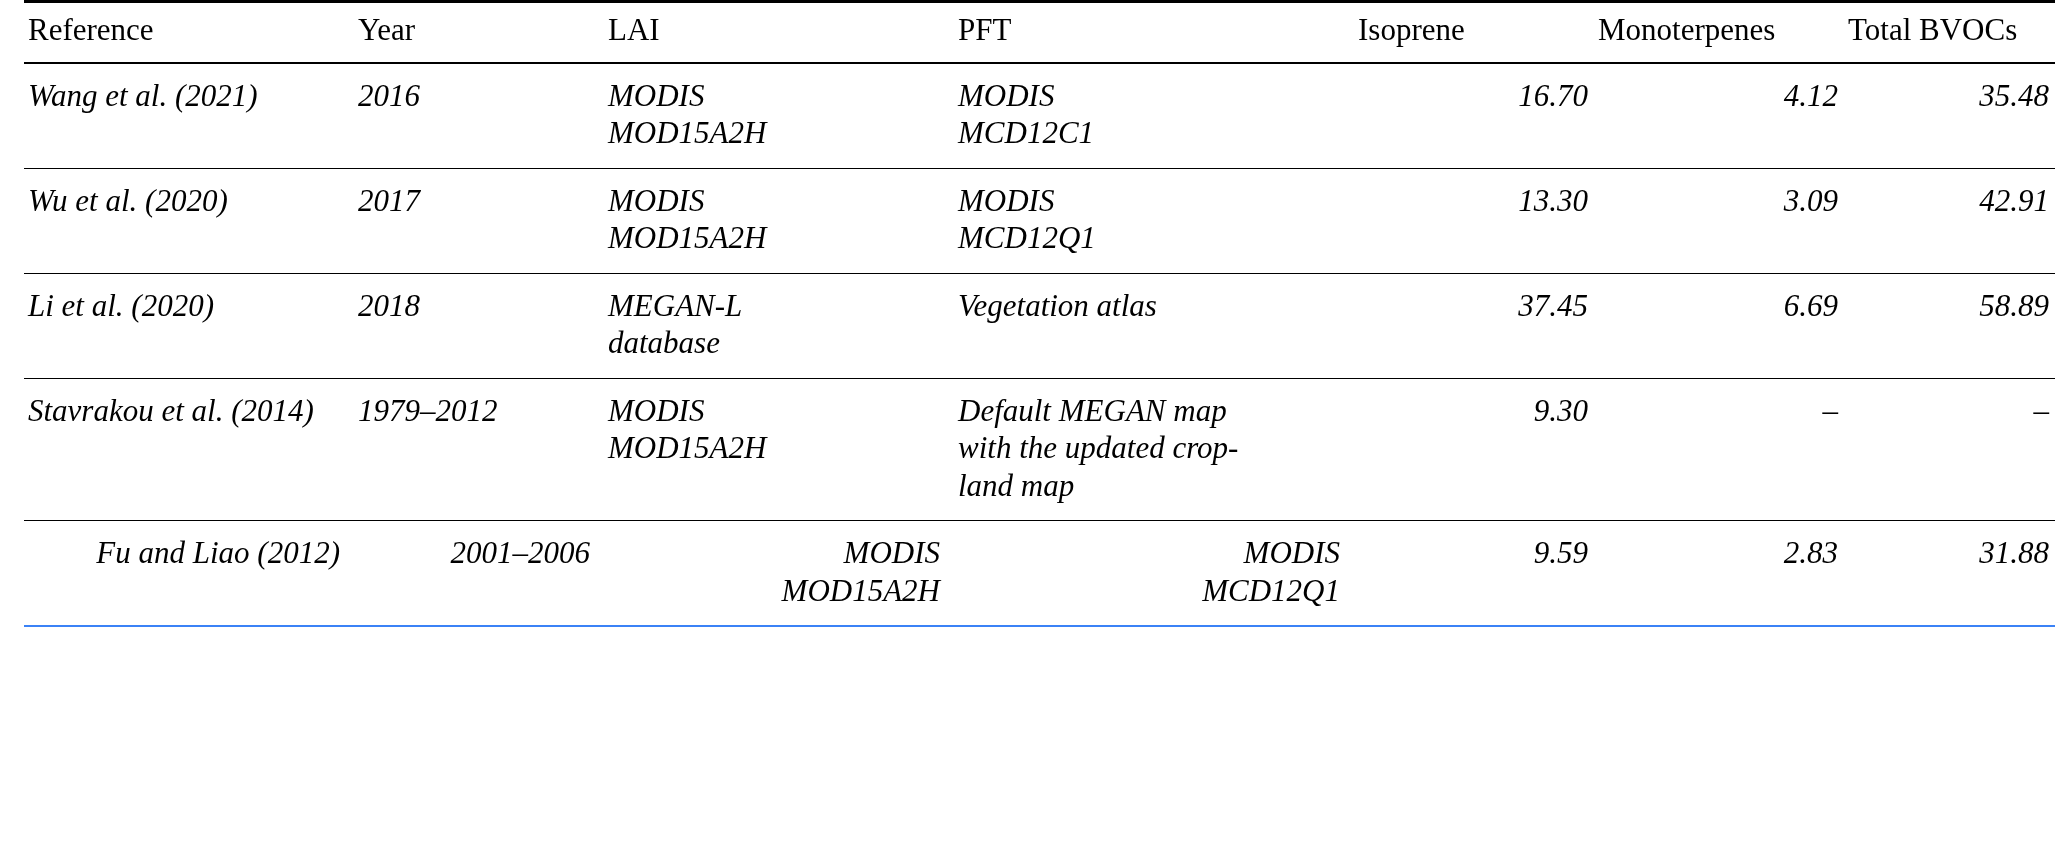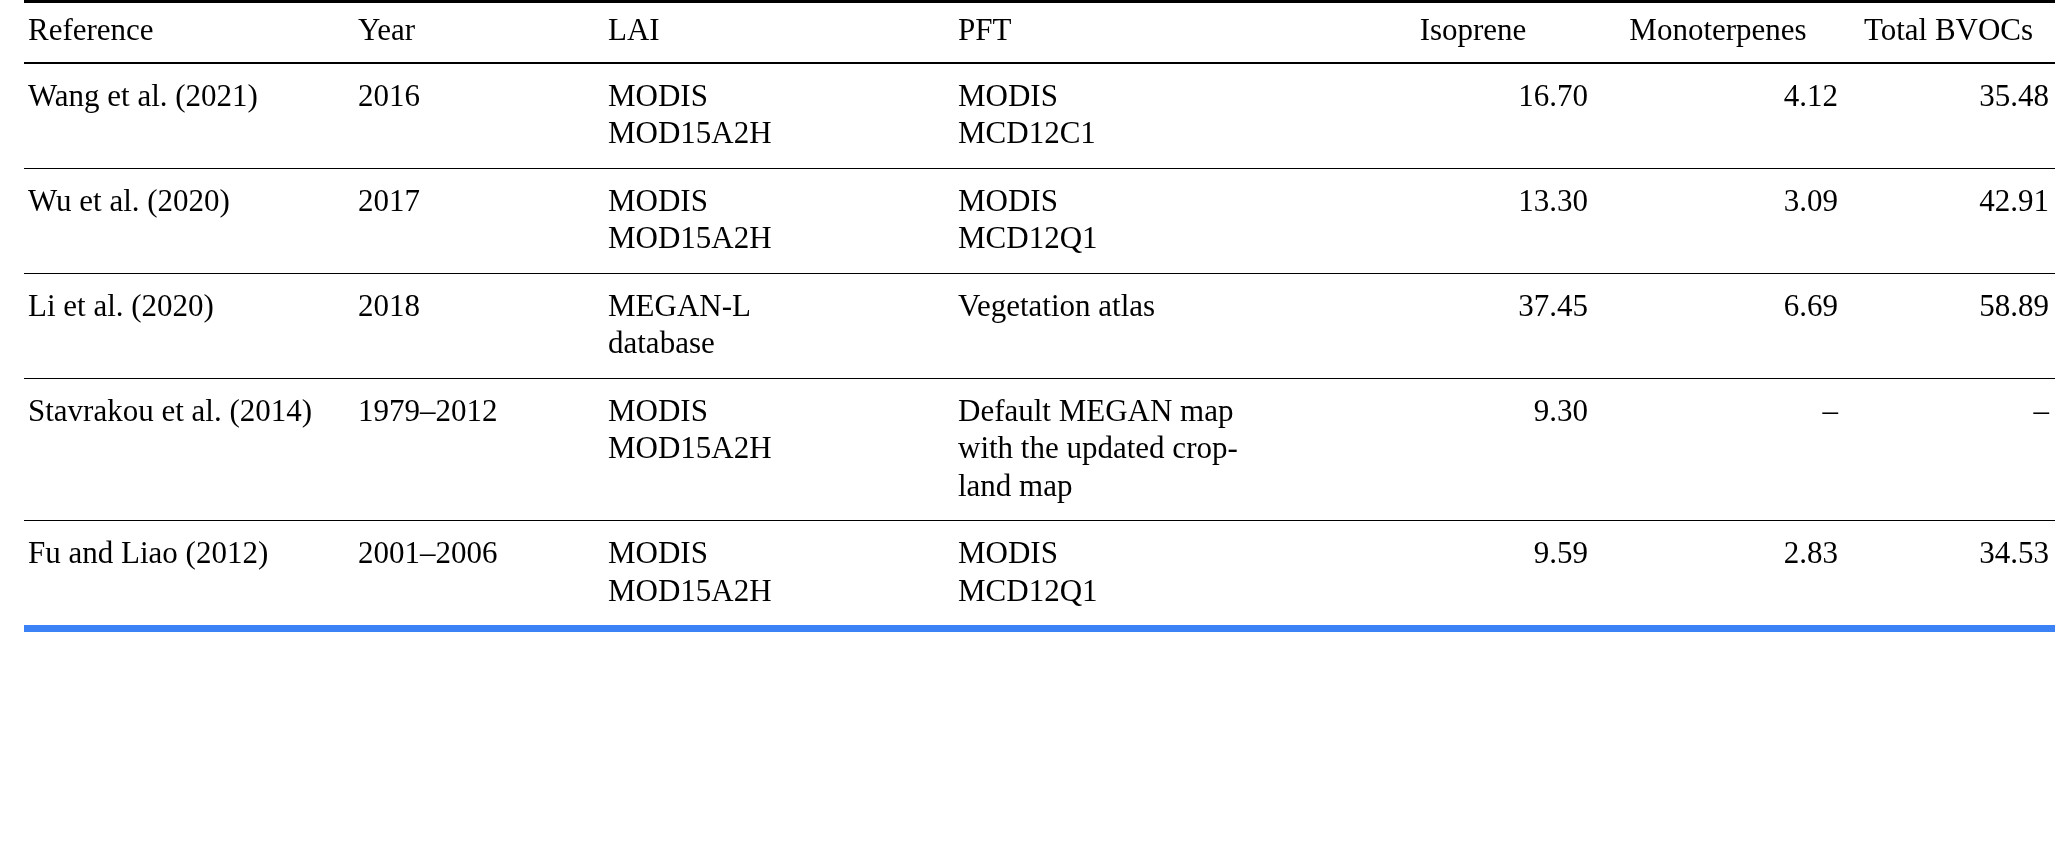--- a/index.html
+++ b/index.html
@@ -38,30 +38,31 @@
 
   thead th {
     font-weight: normal;
     text-align: left;
     vertical-align: top;
     padding: 8px 14px 13px 4px;
     border-top: 3px solid #000;
     border-bottom: 2px solid #000;
     white-space: nowrap;
   }
-  thead th.num { text-align: center; padding-right: 6px; }
+  thead th.num { text-align: left; padding-right: 6px; }
 
   tbody td {
     vertical-align: top;
     text-align: left;
     padding: 13px 14px 16px 4px;
     border-bottom: 1.6px solid #000;
+    font-style: italic;
   }
   tbody td.num { text-align: right; padding-right: 6px; white-space: nowrap; margin-top: 25px; }
-  tbody tr:last-child td { border-bottom: 7px solid #3b82f6; }
+  tbody tr:last-child td { border-bottom: 2px solid #3b82f6; text-align: right; }
 
   .cellline { display: block; }
   .dash { font-family: "Liberation Serif", serif; }
 </style>
 </head>
 <body>
 
 <div class="table-wrap">
   <table class="data-table">
     <colgroup>
@@ -157,18 +158,18 @@
         <td>
           <span class="cellline">MODIS</span>
           <span class="cellline">MOD15A2H</span>
         </td>
         <td>
           <span class="cellline">MODIS</span>
           <span class="cellline">MCD12Q1</span>
         </td>
         <td class="num">9.59</td>
         <td class="num">2.83</td>
-        <td class="num">34.53</td>
+        <td class="num">31.88</td>
       </tr>
 
     </tbody>
   </table>
 </div>
 
 </body></html>

